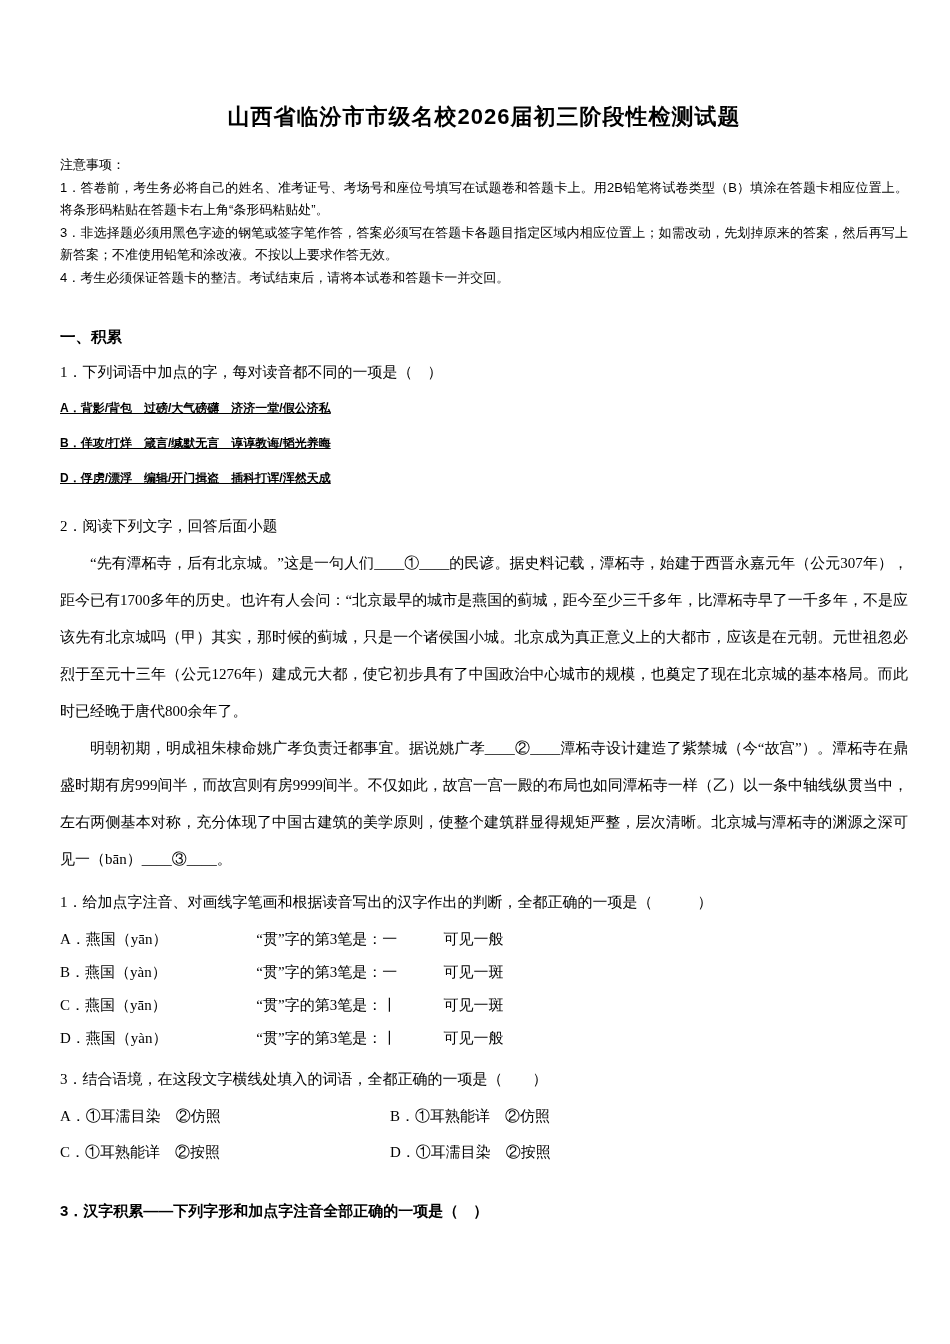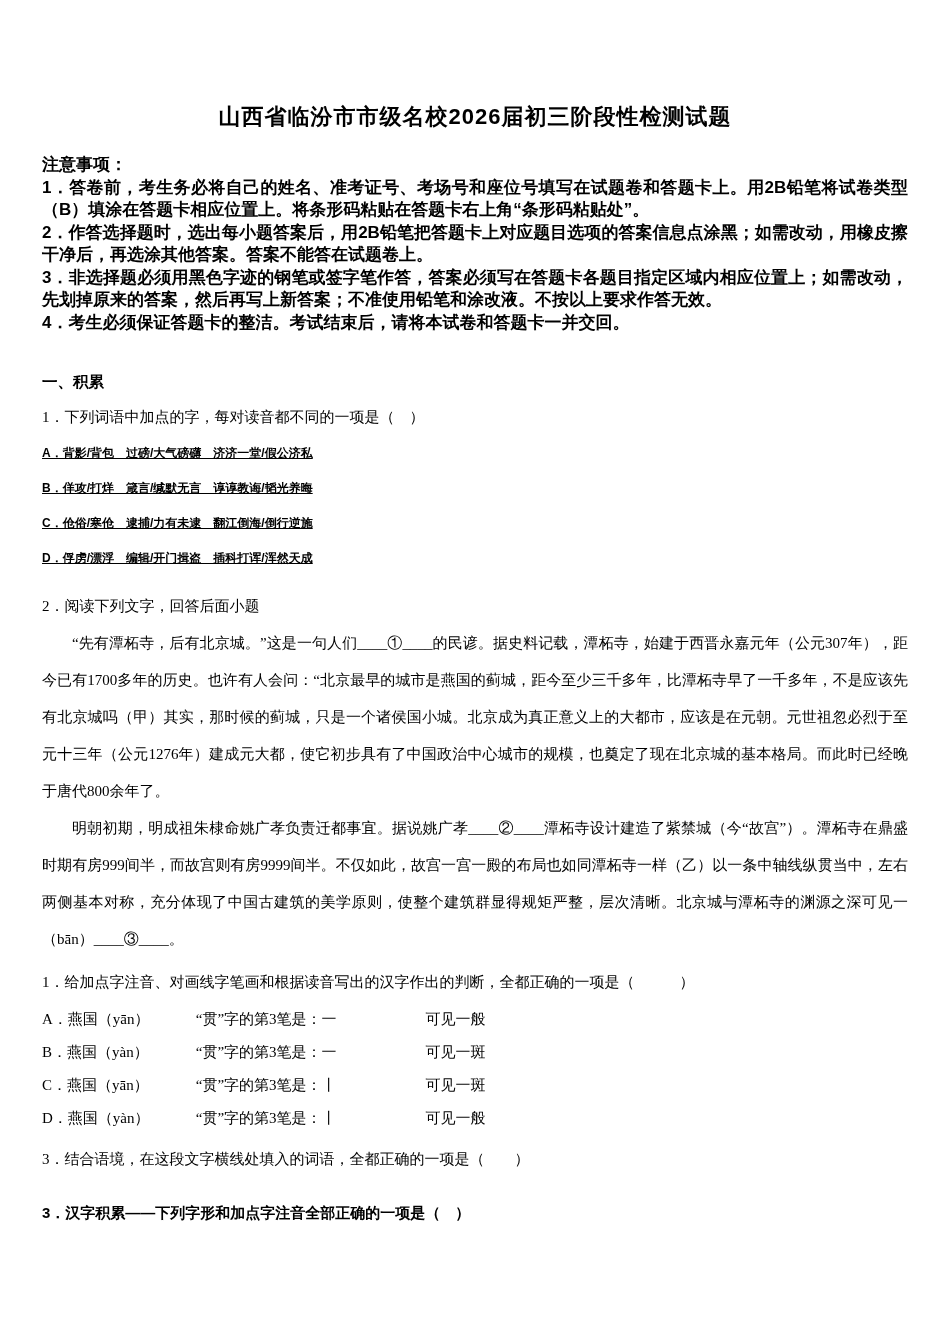--- a/index.html
+++ b/index.html
@@ -4,35 +4,35 @@
 <style>
   * { margin: 0; padding: 0; box-sizing: border-box; }
   html, body { background: #ffffff; }
   body {
     width: 950px;
     height: 1344px;
     color: #000000;
     font-family: "Liberation Serif", "DejaVu Serif", serif;
     overflow: hidden;
   }
-  .page { padding: 102px 42px 0 42px; }
+  .page { padding: 102px 42px 0 60px; }
 
   .title {
     font-family: "Liberation Sans", "DejaVu Sans", sans-serif;
     font-size: 22px;
     font-weight: 700;
     text-align: center;
     letter-spacing: 1px;
     margin-bottom: 22px;
   }
 
   .notice {
     font-family: "Liberation Sans", "DejaVu Sans", sans-serif;
-    font-weight: 700;
-    font-size: 17px;
+    font-weight: 400;
+    font-size: 13px;
     line-height: 22.5px;
   }
   .notice-header { }
   .notice-item { text-align: justify; }
 
   .section-heading {
     font-family: "Liberation Sans", "DejaVu Sans", sans-serif;
     font-size: 15.5px;
     font-weight: 700;
     margin-top: 38px;
@@ -58,21 +58,21 @@
   .passage-para {
     font-size: 15px;
     line-height: 37px;
     text-indent: 2em;
     text-align: justify;
   }
 
   .sub1-options { margin-top: 8px; }
   .sub1-option { font-size: 15px; line-height: 33px; white-space: nowrap; }
   .sub1-option .c1 { display: inline-block; width: 150px; }
-  .sub1-option .c2 { display: inline-block; width: 226px; }
+  .sub1-option .c2 { display: inline-block; width: 226px; text-align: center; }
   .sub1-option .c3 { display: inline-block; }
 
   .sub2-options { margin-top: 6px; }
   .sub2-row { font-size: 15px; line-height: 36px; display: flex; }
   .sub2-row .left { display: inline-block; width: 330px; }
   .sub2-row .right { display: inline-block; }
 
   .bold-stem {
     font-family: "Liberation Sans", "DejaVu Sans", sans-serif;
     font-weight: 700;
@@ -82,33 +82,31 @@
 </head>
 <body>
 
 <div class="page">
 
   <h1 class="title">山西省临汾市市级名校2026届初三阶段性检测试题</h1>
 
   <div class="notice">
     <p class="notice-header">注意事项：</p>
     <p class="notice-item">1．答卷前，考生务必将自己的姓名、准考证号、考场号和座位号填写在试题卷和答题卡上。用2B铅笔将试卷类型（B）填涂在答题卡相应位置上。将条形码粘贴在答题卡右上角“条形码粘贴处”。</p>
-    <p class="notice-item">2．作答选择题时，选出每小题答案后，用2B铅笔把答题卡上对应题目选项的答案信息点涂黑；如需改动，用橡皮擦干净后，再选涂其他答案。答案不能答在试题卷上。</p>
     <p class="notice-item">3．非选择题必须用黑色字迹的钢笔或签字笔作答，答案必须写在答题卡各题目指定区域内相应位置上；如需改动，先划掉原来的答案，然后再写上新答案；不准使用铅笔和涂改液。不按以上要求作答无效。</p>
     <p class="notice-item">4．考生必须保证答题卡的整洁。考试结束后，请将本试卷和答题卡一并交回。</p>
   </div>
 
   <h2 class="section-heading">一、积累</h2>
 
   <div class="question">
     <p class="q-stem">1．下列词语中加点的字，每对读音都不同的一项是（　）</p>
     <div class="q1-options">
       <p class="q1-option">A．背影/背包　过磅/大气磅礴　济济一堂/假公济私</p>
       <p class="q1-option">B．佯攻/打烊　箴言/缄默无言　谆谆教诲/韬光养晦</p>
-      <p class="q1-option">C．伧俗/寒伧　逮捕/力有未逮　翻江倒海/倒行逆施</p>
       <p class="q1-option">D．俘虏/漂浮　编辑/开门揖盗　插科打诨/浑然天成</p>
     </div>
   </div>
 
   <div class="question">
     <p class="q-stem mt-lg">2．阅读下列文字，回答后面小题</p>
 
     <div class="passage">
       <p class="passage-para">“先有潭柘寺，后有北京城。”这是一句人们____①____的民谚。据史料记载，潭柘寺，始建于西晋永嘉元年（公元307年），距今已有1700多年的历史。也许有人会问：“北京最早的城市是燕国的蓟城，距今至少三千多年，比潭柘寺早了一千多年，不是应该先有北京城吗（甲）其实，那时候的蓟城，只是一个诸侯国小城。北京成为真正意义上的大都市，应该是在元朝。元世祖忽必烈于至元十三年（公元1276年）建成元大都，使它初步具有了中国政治中心城市的规模，也奠定了现在北京城的基本格局。而此时已经晚于唐代800余年了。</p>
       <p class="passage-para">明朝初期，明成祖朱棣命姚广孝负责迁都事宜。据说姚广孝____②____潭柘寺设计建造了紫禁城（今“故宫”）。潭柘寺在鼎盛时期有房999间半，而故宫则有房9999间半。不仅如此，故宫一宫一殿的布局也如同潭柘寺一样（乙）以一条中轴线纵贯当中，左右两侧基本对称，充分体现了中国古建筑的美学原则，使整个建筑群显得规矩严整，层次清晰。北京城与潭柘寺的渊源之深可见一（bān）____③____。</p>
@@ -132,17 +130,27 @@
         <span class="c3">可见一斑</span>
       </p>
       <p class="sub1-option">
         <span class="c1">D．燕国（yàn）</span>
         <span class="c2">“贯”字的第3笔是：丨</span>
         <span class="c3">可见一般</span>
       </p>
     </div>
 
     <p class="q-stem">3．结合语境，在这段文字横线处填入的词语，全都正确的一项是（　　）</p>
+    <div class="sub2-options">
+      <p class="sub2-row">
+        <span class="left">A．①耳濡目染　②仿照</span>
+        <span class="right">B．①耳熟能详　②仿照</span>
+      </p>
+      <p class="sub2-row">
+        <span class="left">C．①耳熟能详　②按照</span>
+        <span class="right">D．①耳濡目染　②按照</span>
+      </p>
+    </div>
 
     <p class="q-stem bold-stem">3．汉字积累——下列字形和加点字注音全部正确的一项是（　）</p>
   </div>
 
 </div>
 
 </body></html>

